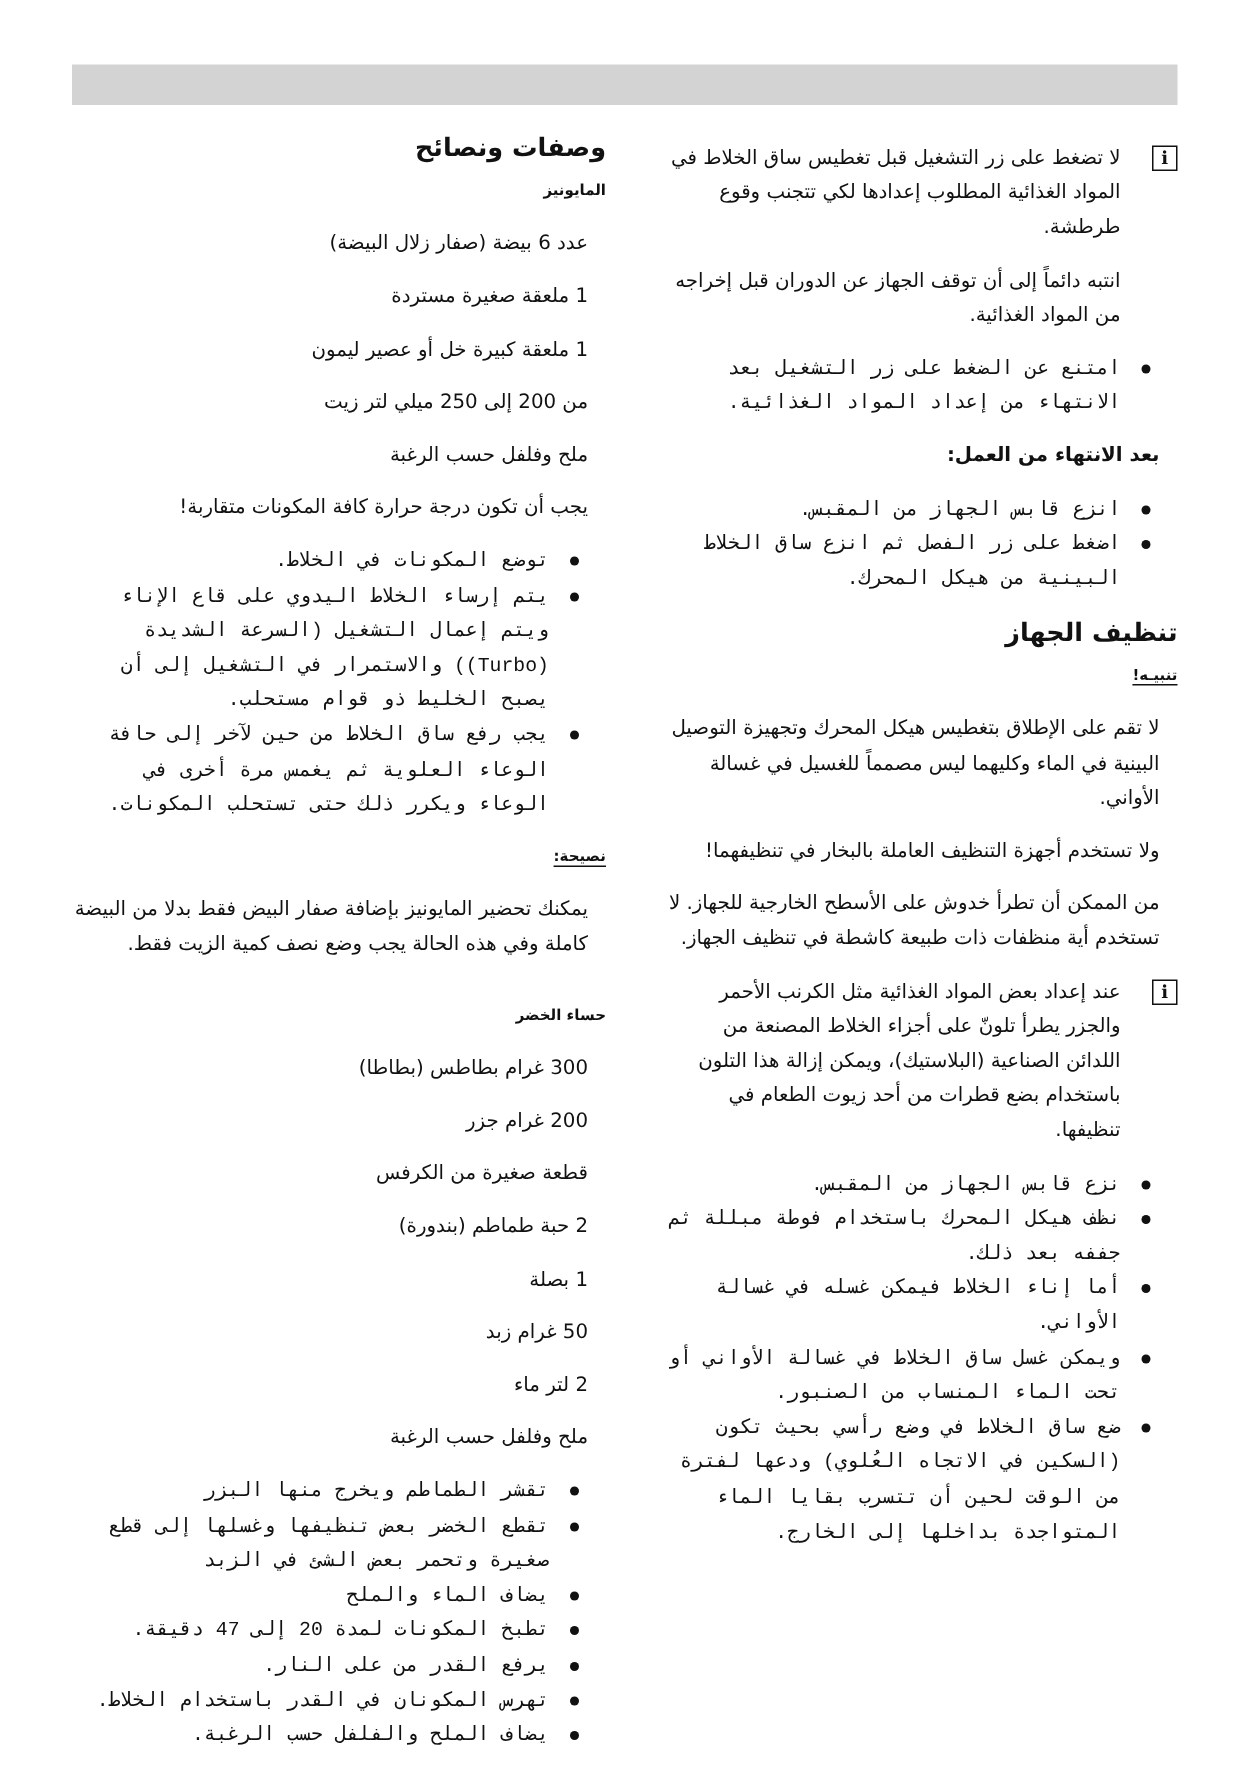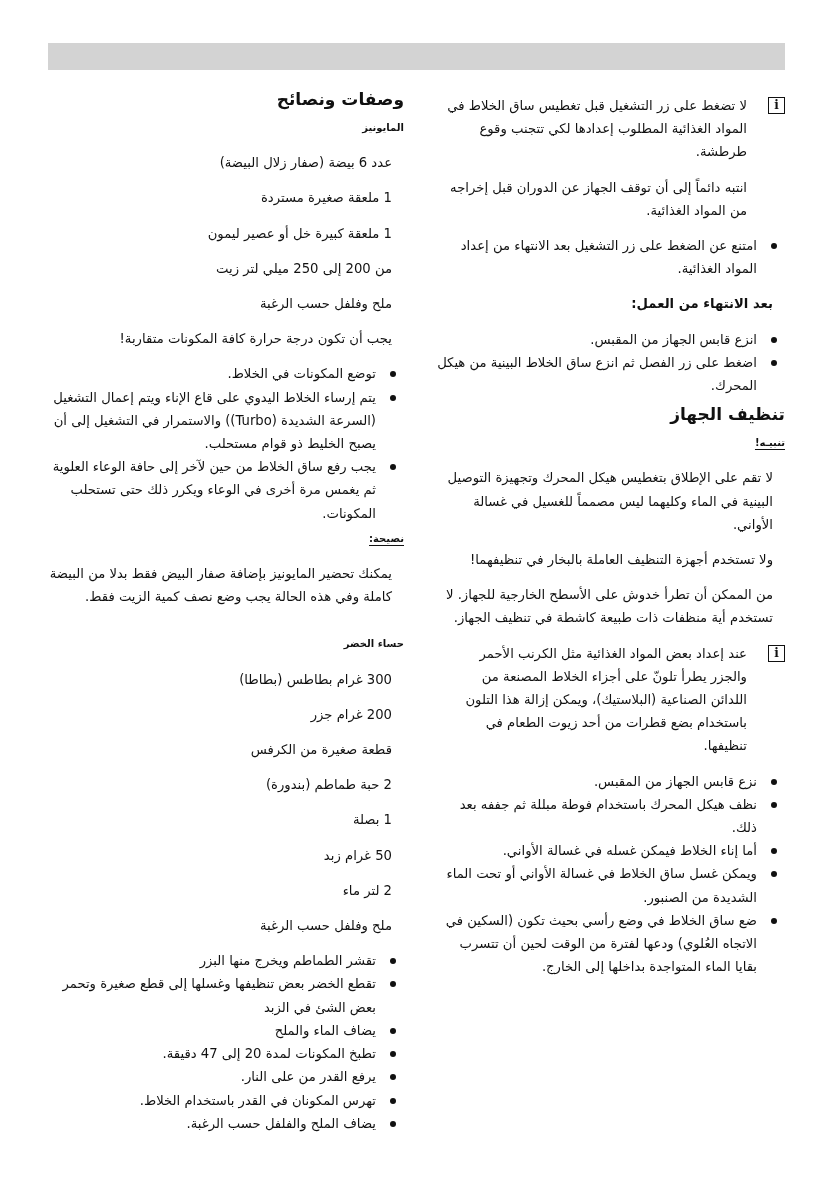--- a/index.html
+++ b/index.html
@@ -9,21 +9,21 @@
   .col { position: absolute; top: 82px; direction: rtl; text-align: right; font-size: 13.2px; line-height: 23.2px; }
   .col-right { left: 432px; width: 353px; }
   .col-left { left: 36px; width: 368px; }
   .p { margin: 12px; }
   .h1 { font-size: 17px; font-weight: bold; margin: 4px 0 4px 0; line-height: 26px; }
   .h2 { font-weight: bold; font-size: 10px; margin: 2px 0 0 0; }
   .h2.u { text-decoration: underline; text-underline-offset: 3px; }
   .info { position: relative; padding-right: 26px; }
   .info-icon { position: absolute; right: 0; top: 3px; width: 15px; height: 15px; border: 1.3px solid #111;
                font: bold 12px "DejaVu Serif", serif; line-height: 15px; text-align: center; direction: ltr; }
-  ul { list-style: none; margin: 2px; padding: 0; }
+  ul { list-style: none; margin: 12px; padding: 0; font-family: Liberation Mono, monospace; }
   li { position: relative; padding-right: 26px; }
   li::before { content: ""; position: absolute; right: 6px; top: 9px; width: 6px; height: 6px; border-radius: 50%; background: #111; }
   .gap { height: 10px; }
 </style>
 </head>
 <body>
 
 <div class="topbar"></div>
 
 <div class="col col-right">
@@ -46,21 +46,21 @@
   <p class="p">ولا تستخدم أجهزة التنظيف العاملة بالبخار في تنظيفهما!</p>
   <p class="p">من الممكن أن تطرأ خدوش على الأسطح الخارجية للجهاز. لا تستخدم أية منظفات ذات طبيعة كاشطة في تنظيف الجهاز.</p>
   <div class="info">
     <span class="info-icon">i</span>
     <p class="p">عند إعداد بعض المواد الغذائية مثل الكرنب الأحمر والجزر يطرأ تلونّ على أجزاء الخلاط المصنعة من اللدائن الصناعية (البلاستيك)، ويمكن إزالة هذا التلون باستخدام بضع قطرات من أحد زيوت الطعام في تنظيفها.</p>
   </div>
   <ul>
     <li>نزع قابس الجهاز من المقبس.</li>
     <li>نظف هيكل المحرك باستخدام فوطة مبللة ثم جففه بعد ذلك.</li>
     <li>أما إناء الخلاط فيمكن غسله في غسالة الأواني.</li>
-    <li>ويمكن غسل ساق الخلاط في غسالة الأواني أو تحت الماء الشديدة من الصنبور.</li>
+    <li>ويمكن غسل ساق الخلاط في غسالة الأواني أو تحت الماء المنساب من الصنبور.</li>
     <li>ضع ساق الخلاط في وضع رأسي بحيث تكون (السكين في الاتجاه العُلوي) ودعها لفترة من الوقت لحين أن تتسرب بقايا الماء المتواجدة بداخلها إلى الخارج.</li>
   </ul>
 </div>
 
 <div class="col col-left">
   <div class="h1">وصفات ونصائح</div>
   <div class="h2">المايونيز</div>
   <p class="p">عدد 6 بيضة (صفار زلال البيضة)</p>
   <p class="p">1 ملعقة صغيرة مستردة</p>
   <p class="p">1 ملعقة كبيرة خل أو عصير ليمون</p>

